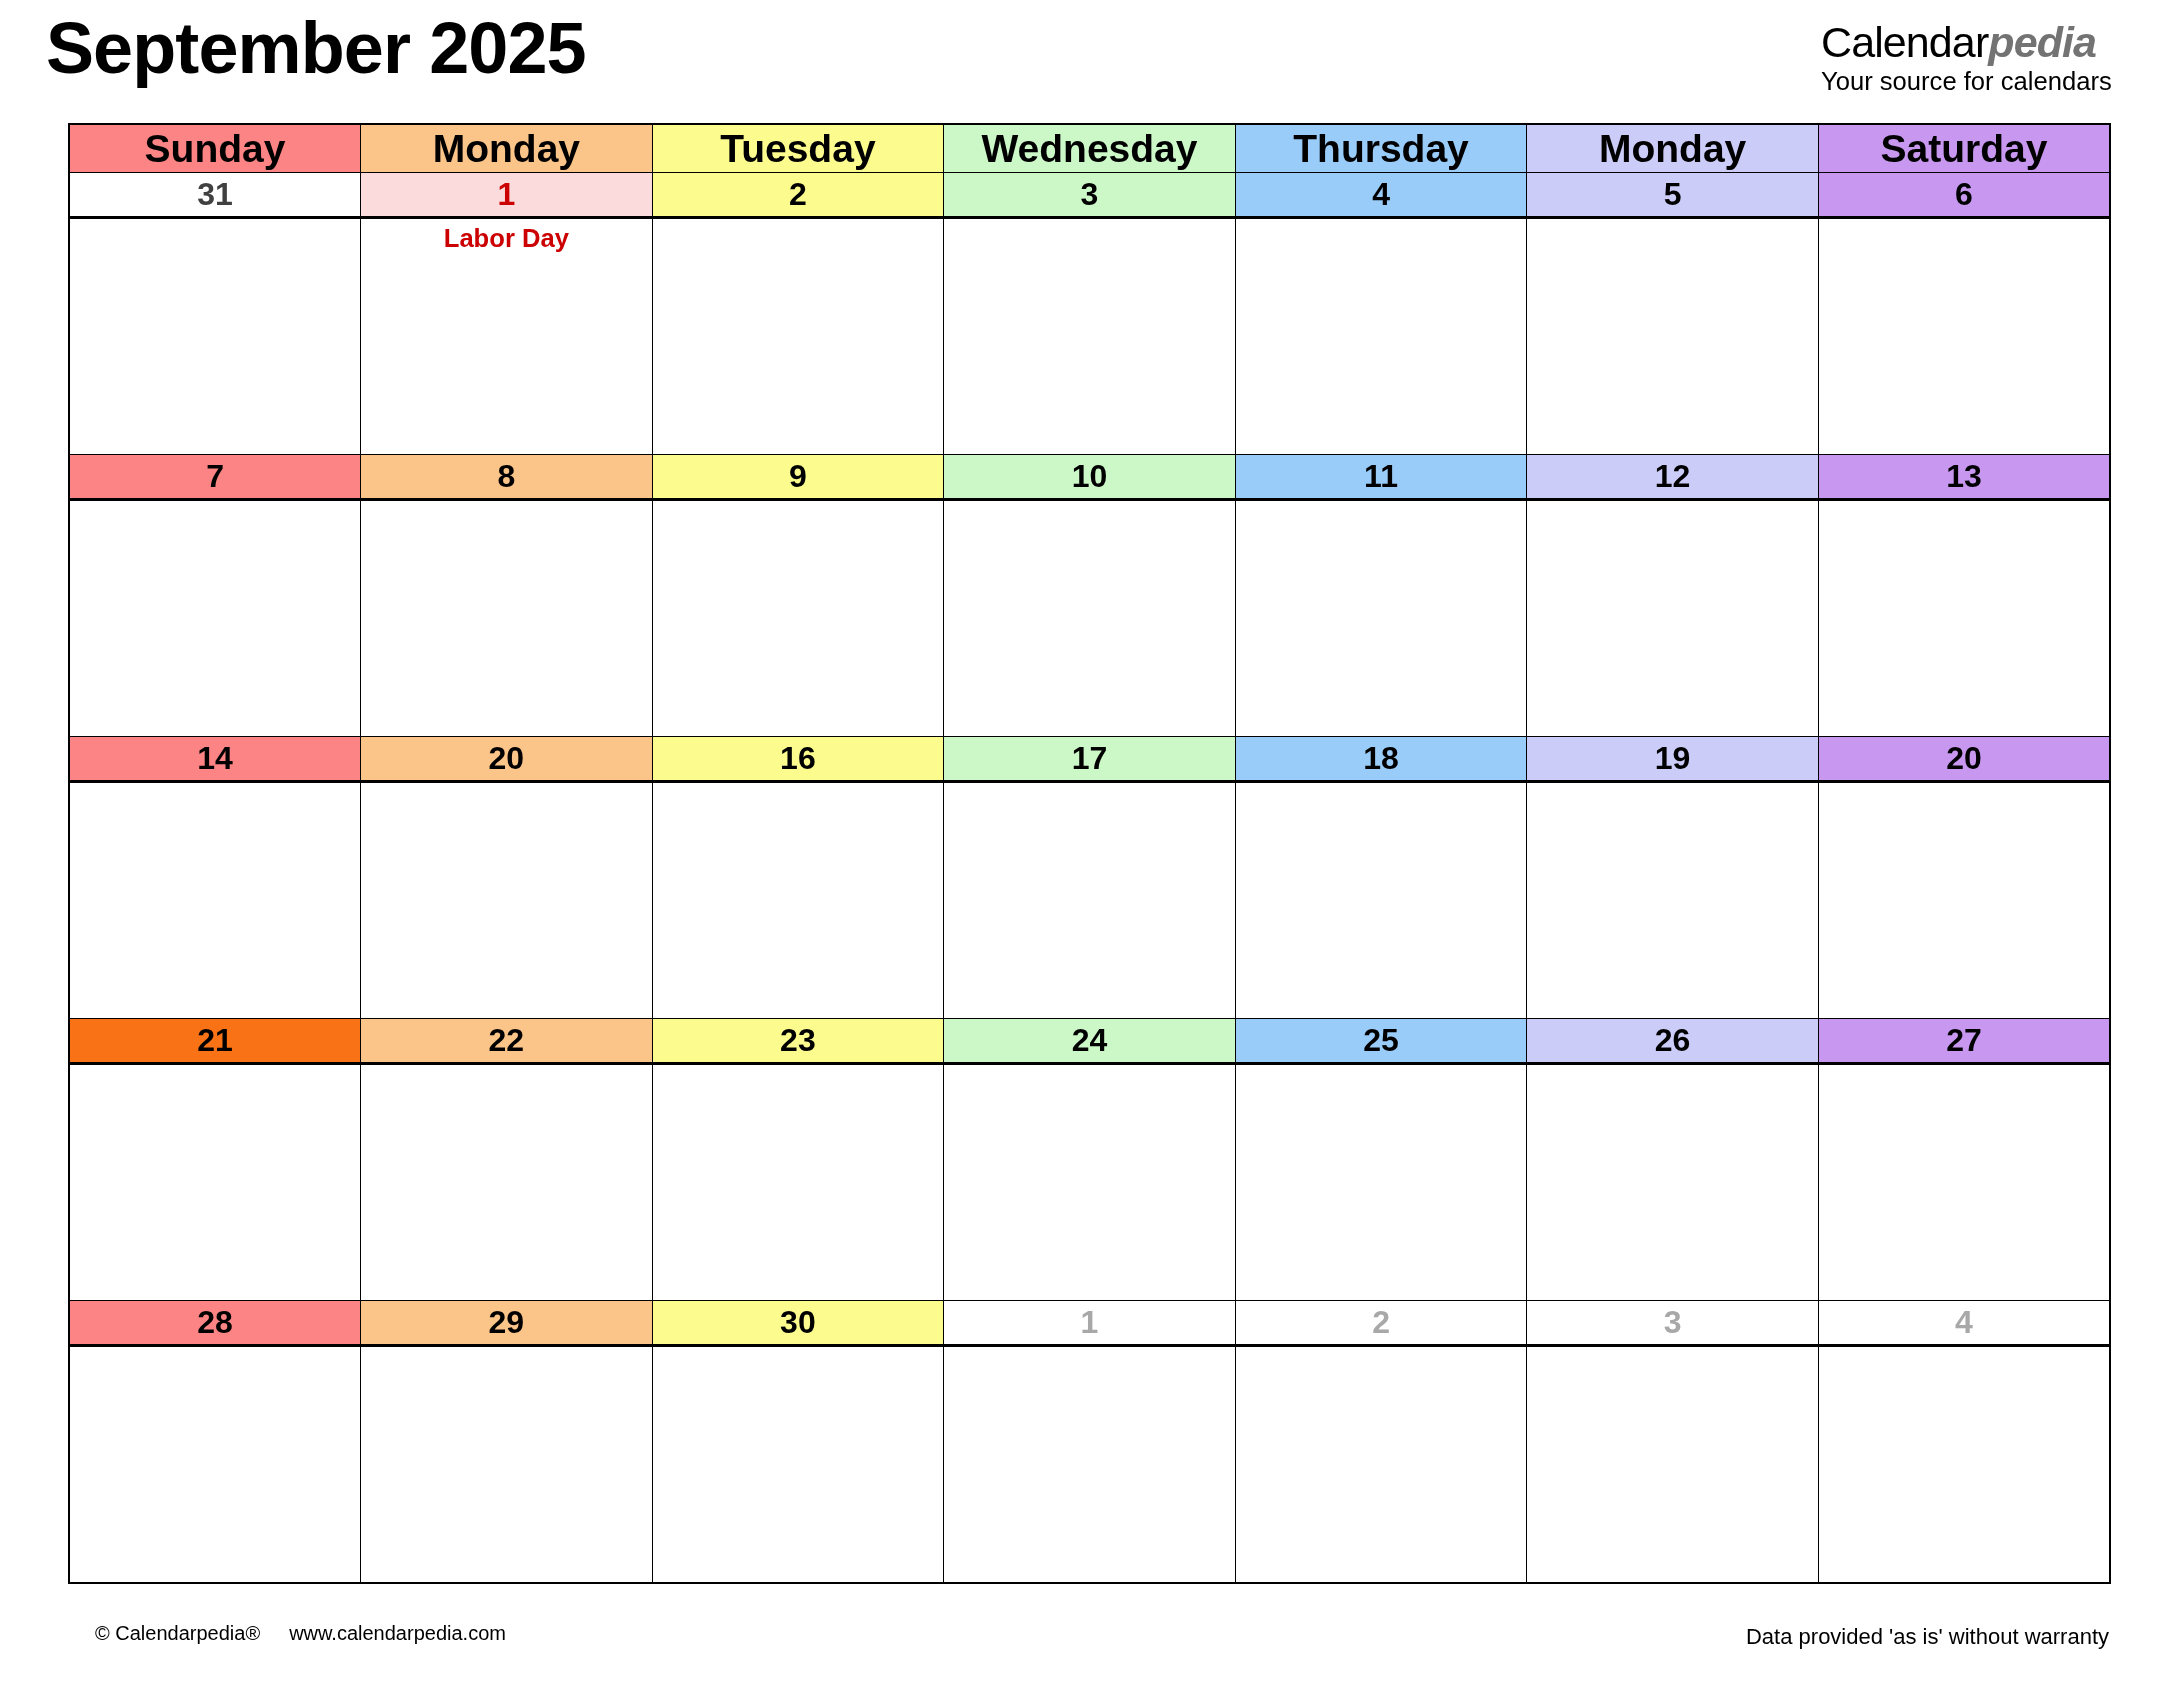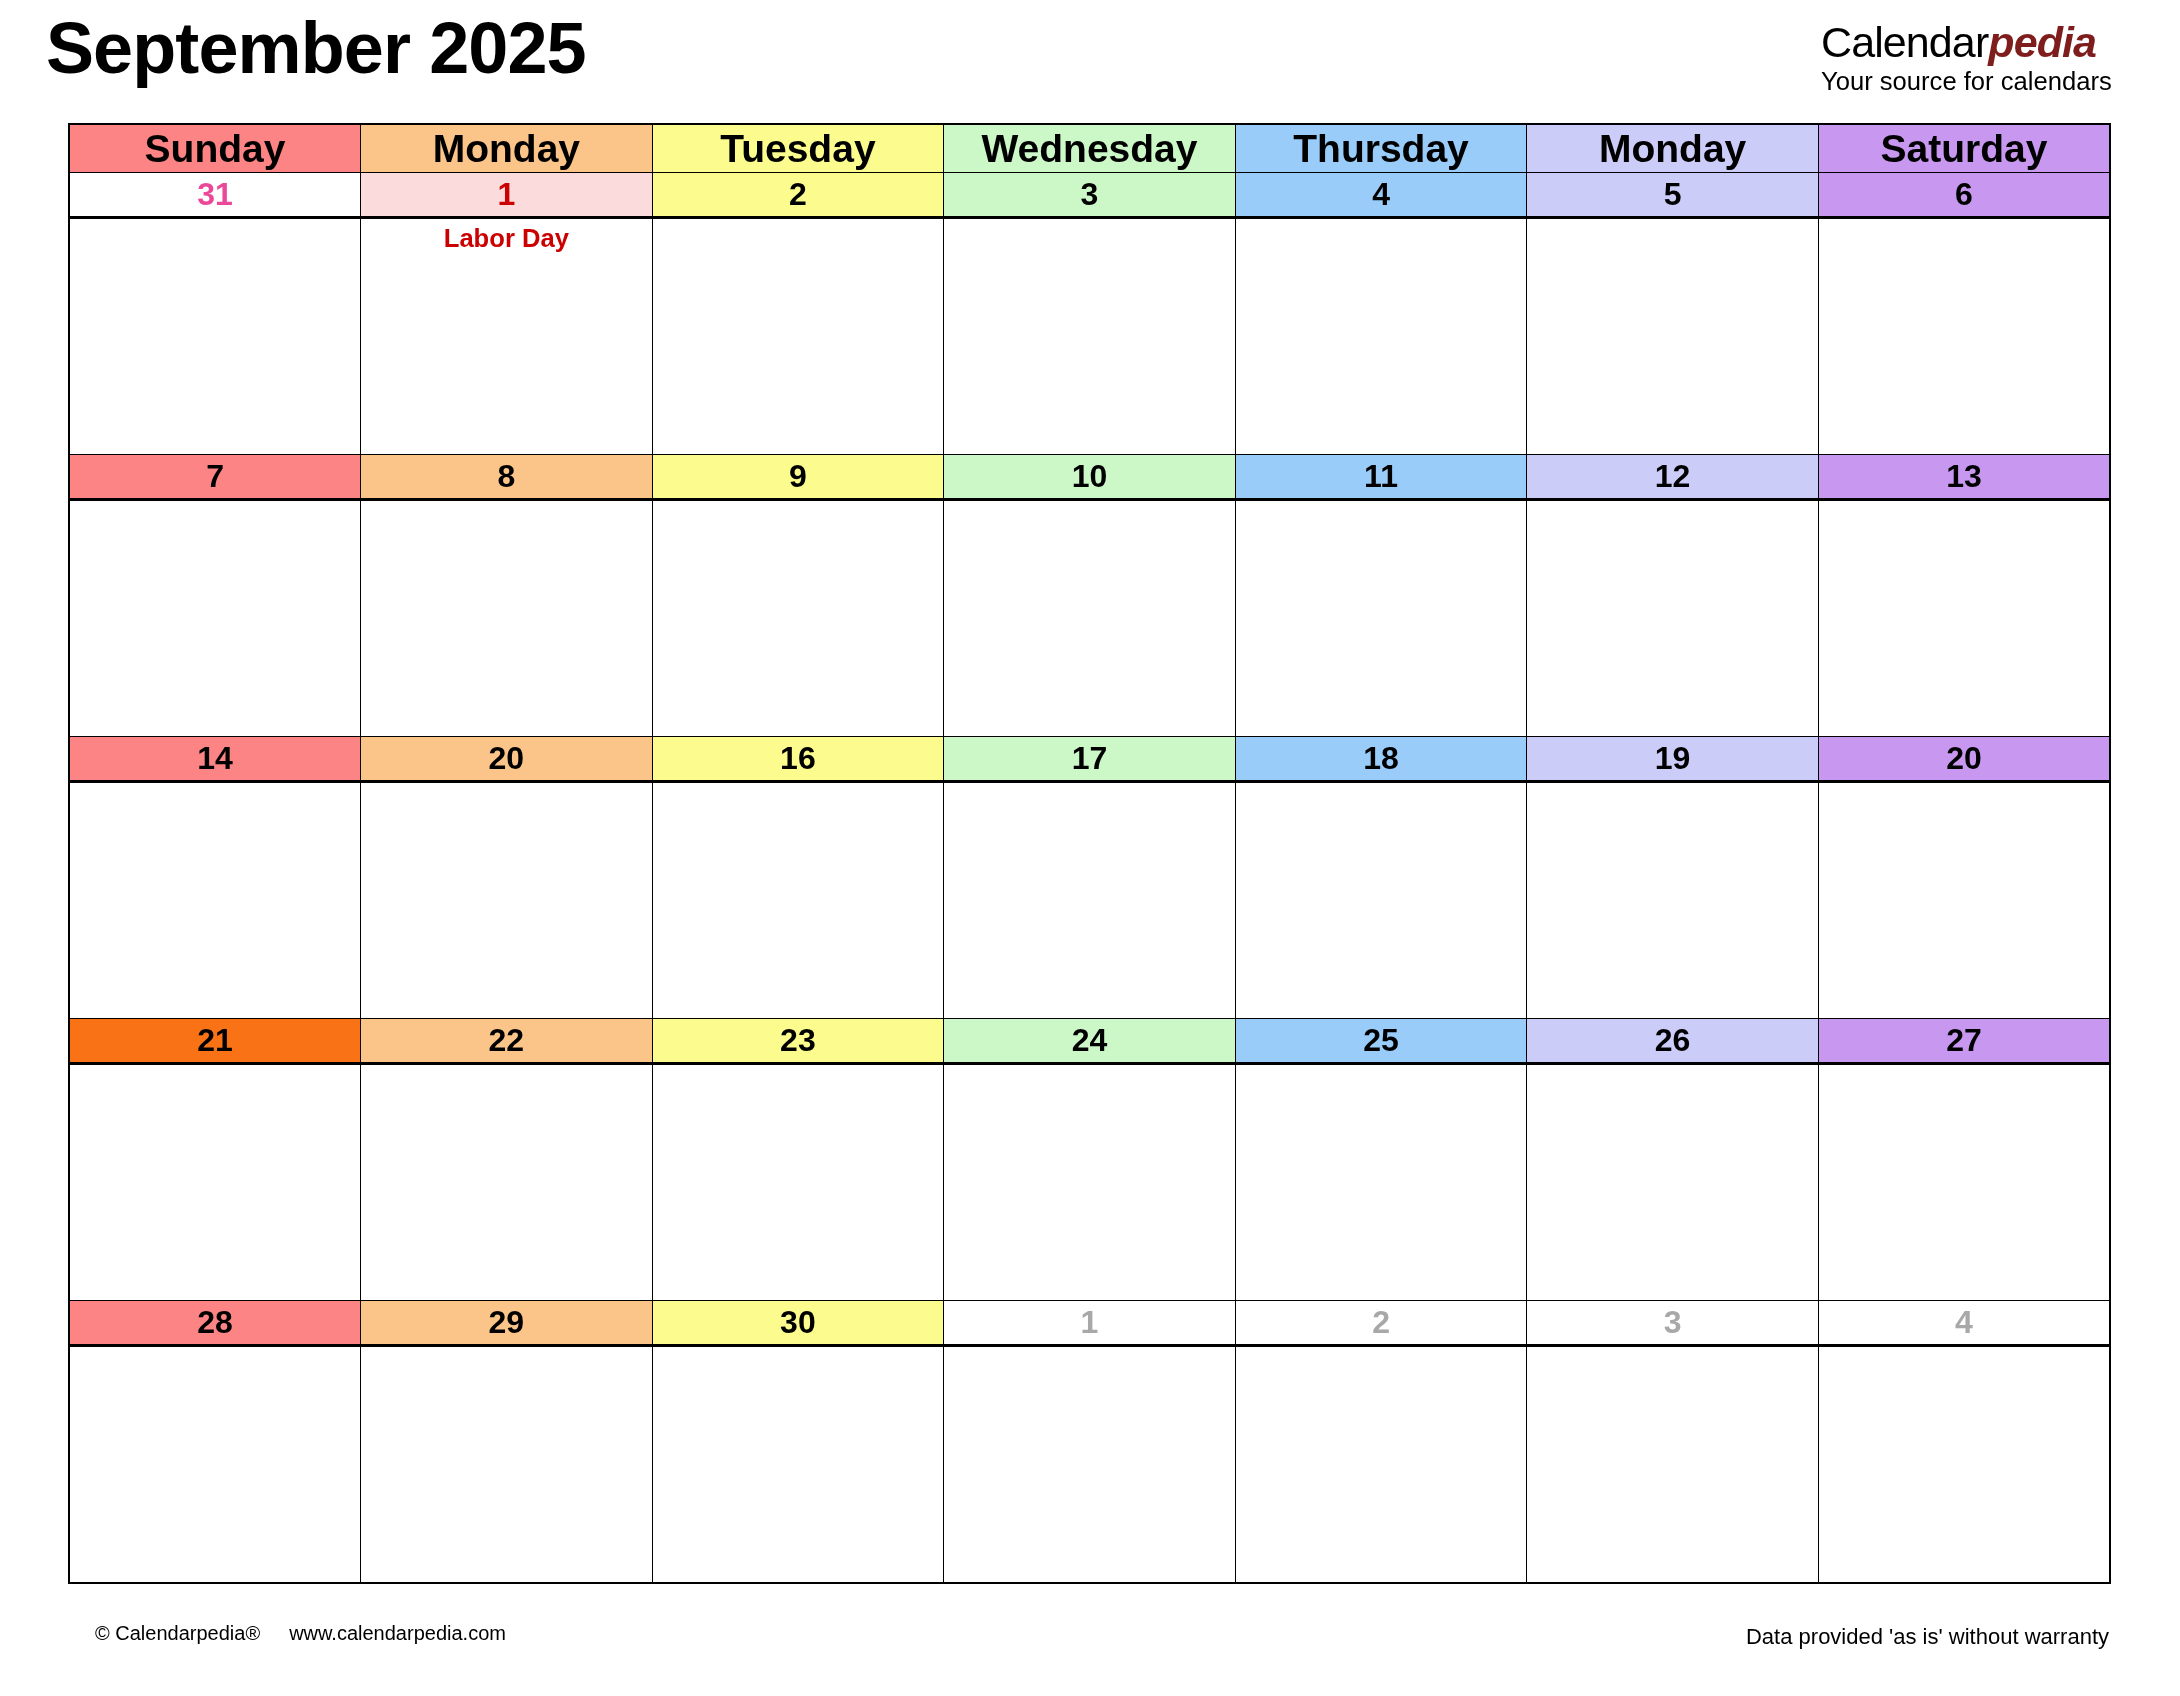--- a/index.html
+++ b/index.html
@@ -39,40 +39,40 @@
 </style>
 </head>
 <body>
 
 <div class="page">
 
   <div class="title">September 2025</div>
 
   <div class="logo">
     <div class="logo-line1">
-      <span>Calendar</span><span class="logo-red" style="color: #7f1d1d; text-align: center;">pedia</span>
+      <span>Calendar</span><span class="logo-red" style="color: #737373; text-align: center;">pedia</span>
     </div>
     <div class="logo-tagline">Your source for calendars</div>
   </div>
 
   <table class="calendar">
     <thead>
         <tr>
           <th class="weekday" style="background: rgb(252, 132, 132);">Sunday</th>
           <th class="weekday" style="background: rgb(251, 196, 136);">Monday</th>
           <th class="weekday" style="background: rgb(251, 251, 142);">Tuesday</th>
           <th class="weekday" style="background: rgb(204, 248, 200);">Wednesday</th>
           <th class="weekday" style="background: rgb(153, 204, 248);">Thursday</th>
           <th class="weekday" style="background: rgb(204, 204, 248);">Monday</th>
           <th class="weekday" style="background: rgb(200, 152, 240);">Saturday</th>
         </tr>
       </thead>
     <tbody>
         <tr>
-          <td class="date-cell" style="background: rgb(255, 255, 255); color: #ec4899;">31</td>
+          <td class="date-cell" style="background: rgb(255, 255, 255); color: #404040;">31</td>
           <td class="date-cell" style="background: rgb(251, 219, 219); color: rgb(204, 0, 0);">1</td>
           <td class="date-cell" style="background: rgb(251, 251, 142);">2</td>
           <td class="date-cell" style="background: rgb(204, 248, 200);">3</td>
           <td class="date-cell" style="background: rgb(153, 204, 248);">4</td>
           <td class="date-cell" style="background: rgb(204, 204, 248);">5</td>
           <td class="date-cell" style="background: rgb(200, 152, 240);">6</td>
         </tr>
         <tr>
           <td class="body-cell"></td>
           <td class="body-cell">

